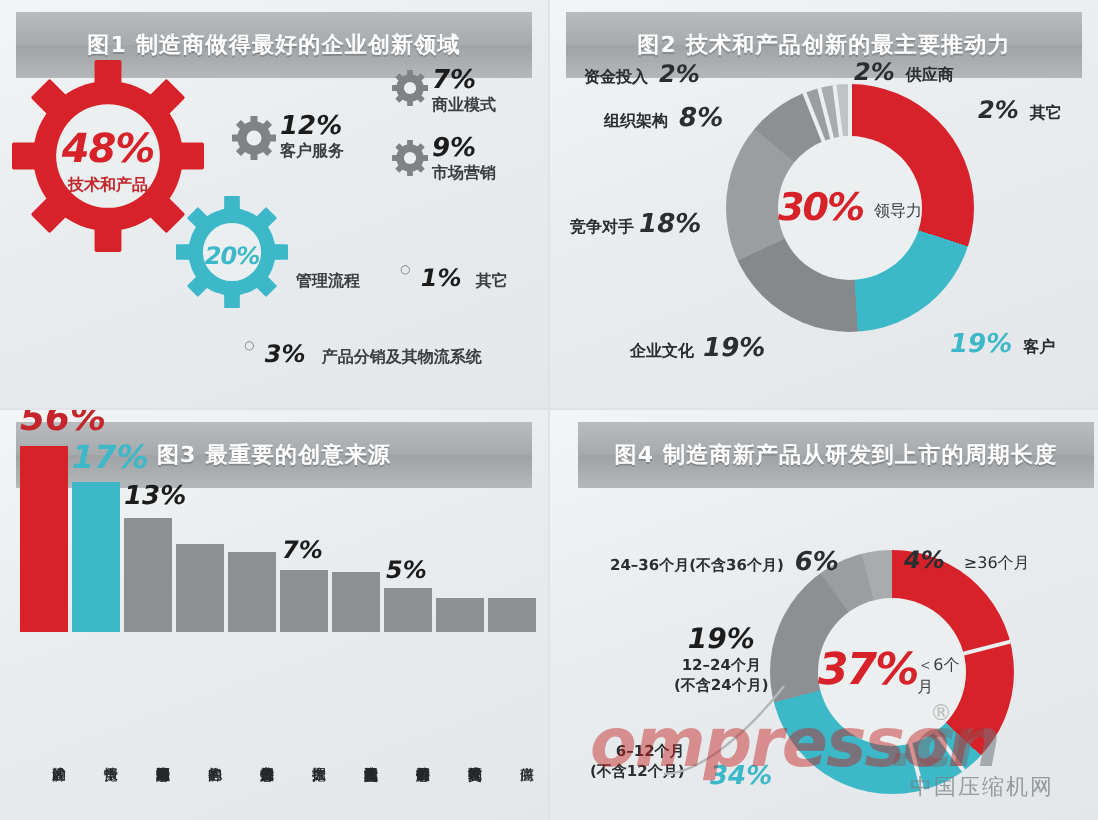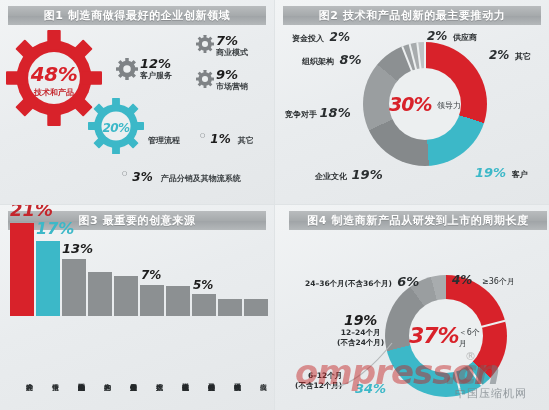--- a/index.html
+++ b/index.html
@@ -16,21 +16,21 @@
     grid-template-rows:205px 205px;
   }
   .panel{position:relative;overflow:hidden;
     background:linear-gradient(160deg,#f2f4f5 0%,#e9ecee 45%,#e4e7e9 100%);}
   .panel.p1{border-right:1px solid #dfe3e5;border-bottom:1px solid #dfe3e5;}
   .panel.p2{border-bottom:1px solid #dfe3e5;}
   .panel.p3{border-right:1px solid #dfe3e5;}
 
   
   .titlebar{
-    position:absolute;left:8px;right:8px;top:6px;height:19px;
+    position:absolute;left:8px;right:8px;top:6px;height:33px;
     background:linear-gradient(180deg,#b9bcbe 0%,#a6aaac 50%,#9fa3a6 51%,#b4b8ba 100%);
     display:flex;align-items:center;justify-content:center;
   }
   .titlebar span{
     color:#ffffff;font-size:11px;font-weight:bold;letter-spacing:.6px;
     white-space:nowrap;text-shadow:0 1px 0 rgba(0,0,0,.18);
   }
   .panel.p4 .titlebar{left:14px;right:2px;}
 
   
@@ -283,21 +283,21 @@
   </div>
 
   <div class="panel p3">
     <div class="titlebar">
       <span>图3  最重要的创意来源</span>
     </div>
 
     <div class="bars">
 
       <div class="bar" style="left:0px;width:24px;height:93px;background:#d8222a;"></div>
-      <div class="barvlabel" style="left:0px;bottom:190px;font-size:18px;color:#c4262c;">21%</div>
+      <div class="barvlabel" style="left:0px;bottom:190px;font-size:18px;color:#c4262c;">56%</div>
       <div class="barcat" style="left:1px;">客户的建设</div>
 
       <div class="bar" style="left:26px;width:24px;height:75px;background:#3cb8c8;"></div>
       <div class="barvlabel" style="left:26px;bottom:172px;font-size:16px;color:#3cb8c8;text-align:right;">17%</div>
       <div class="barcat" style="left:27px;">竞争情报</div>
 
       <div class="bar" style="left:52px;width:24px;height:57px;background:#8c9092;"></div>
       <div class="barvlabel" style="left:52px;bottom:154px;font-size:13px;color:#1c1c1c;">13%</div>
       <div class="barcat" style="left:53px;">员工创意论坛除外的内部来源</div>
 

